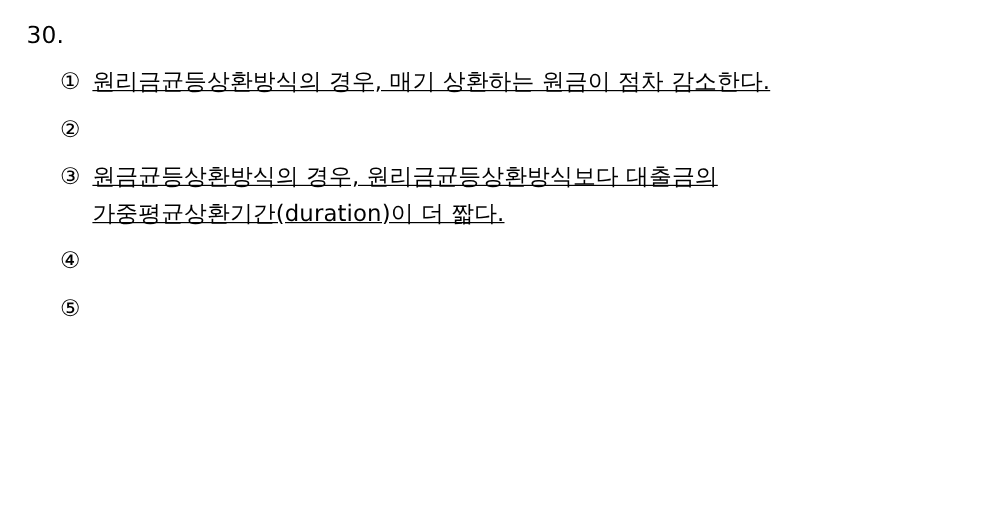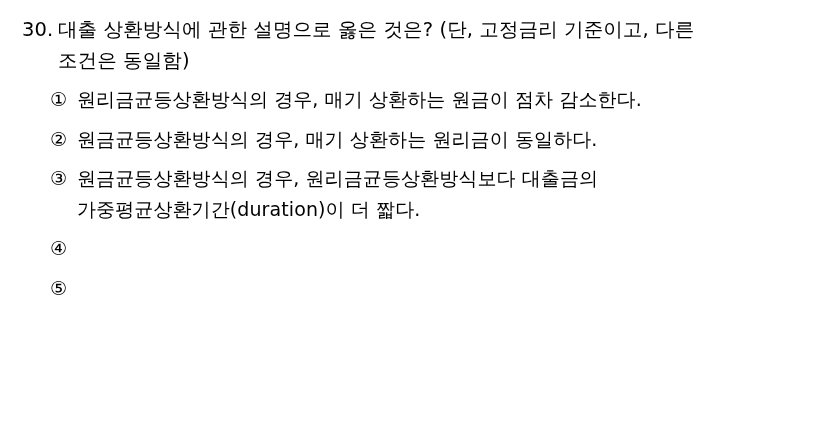--- a/index.html
+++ b/index.html
@@ -60,39 +60,38 @@
   .choice-mark {
     flex: 0 0 auto;
     width: 27px;
     font-size: 19px;
     line-height: 30.5px;
   }
   .choice-text {
     flex: 1 1 auto;
     max-width: 605px;
     word-break: keep-all;
+    text-decoration: underline;
   }
 </style>
 </head>
 <body>
 
 <div class="page">
   <div class="question">
     <div class="q-head">
       <span class="q-number">30.</span>
-      <span class="q-text">대출 상환방식에 관한 설명으로 옳은 것은? (단, 고정금리 기준이고, 다른 조건은 동일함)</span>
     </div>
     <div class="choices">
       <div class="choice">
         <span class="choice-mark">①</span>
         <span class="choice-text">원리금균등상환방식의 경우, 매기 상환하는 원금이 점차 감소한다.</span>
       </div>
       <div class="choice">
         <span class="choice-mark">②</span>
-        <span class="choice-text">원금균등상환방식의 경우, 매기 상환하는 원리금이 동일하다.</span>
       </div>
       <div class="choice">
         <span class="choice-mark">③</span>
         <span class="choice-text">원금균등상환방식의 경우, 원리금균등상환방식보다 대출금의 가중평균상환기간(duration)이 더 짧다.</span>
       </div>
       <div class="choice">
         <span class="choice-mark">④</span>
       </div>
       <div class="choice">
         <span class="choice-mark">⑤</span>

